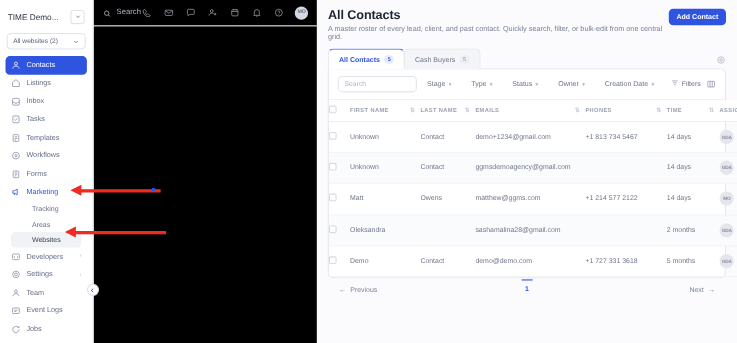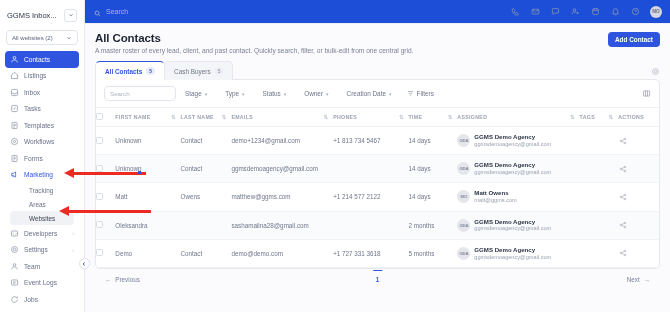--- a/index.html
+++ b/index.html
@@ -58,21 +58,21 @@
   .sub-item.selected { background: #f1f2f6; color: #3b4254; }
   .collapse-btn {
     position: absolute; right: -5.5px; top: 258px;
     width: 11px; height: 11px; border-radius: 50%;
     background: #ffffff; border: 1px solid #dfe3ea;
     display: flex; align-items: center; justify-content: center;
     color: #2f55e0; font-size: 6px; z-index: 30;
   }
 
   
-  .main { flex: 1; display: flex; flex-direction: column; background: #1d4ed8; min-width: 0; }
+  .main { flex: 1; display: flex; flex-direction: row; background: #000000; min-width: 0; }
   .topbar {
     height: 24px; display: flex; align-items: center;
     border-bottom: 1px solid #edeff3; padding: 0 8px 0 9px; flex: 0 0 24px;
   }
   .topsearch { display: flex; align-items: center; gap: 5px; flex: 1; }
   .topsearch .ph { font-size: 7px; color: #aeb4c4; }
   .topicons { display: flex; align-items: center; gap: 10px; }
   .topicons .ti { width: 10px; height: 10px; display:flex; align-items:center; justify-content:center; }
   .avatar-top {
     width: 12px; height: 12px; border-radius: 50%;
@@ -183,21 +183,21 @@
   .dot-blue { position:absolute; width:3px; height:3px; background:#2f55e0; z-index:51; }
 </style>
 </head>
 <body>
 
 <div class="app">
 
   <aside class="sidebar">
 
     <div class="ws-select">
-      <span class="ws-name">GGMS Inbox...</span>
+      <span class="ws-name">TIME Demo...</span>
       <span class="ws-caret">
         <svg width="6" height="6" viewBox="0 0 12 12" fill="none" stroke="#8b92a5" stroke-width="1.8">
             <path d="M3 4.5L6 8 9 4.5"></path>
           </svg>
       </span>
     </div>
 
     <div class="site-select">
       <span class="site-name">All websites (2)</span>
       <svg width="6" height="6" viewBox="0 0 12 12" fill="none" stroke="#8b92a5" stroke-width="1.8">

